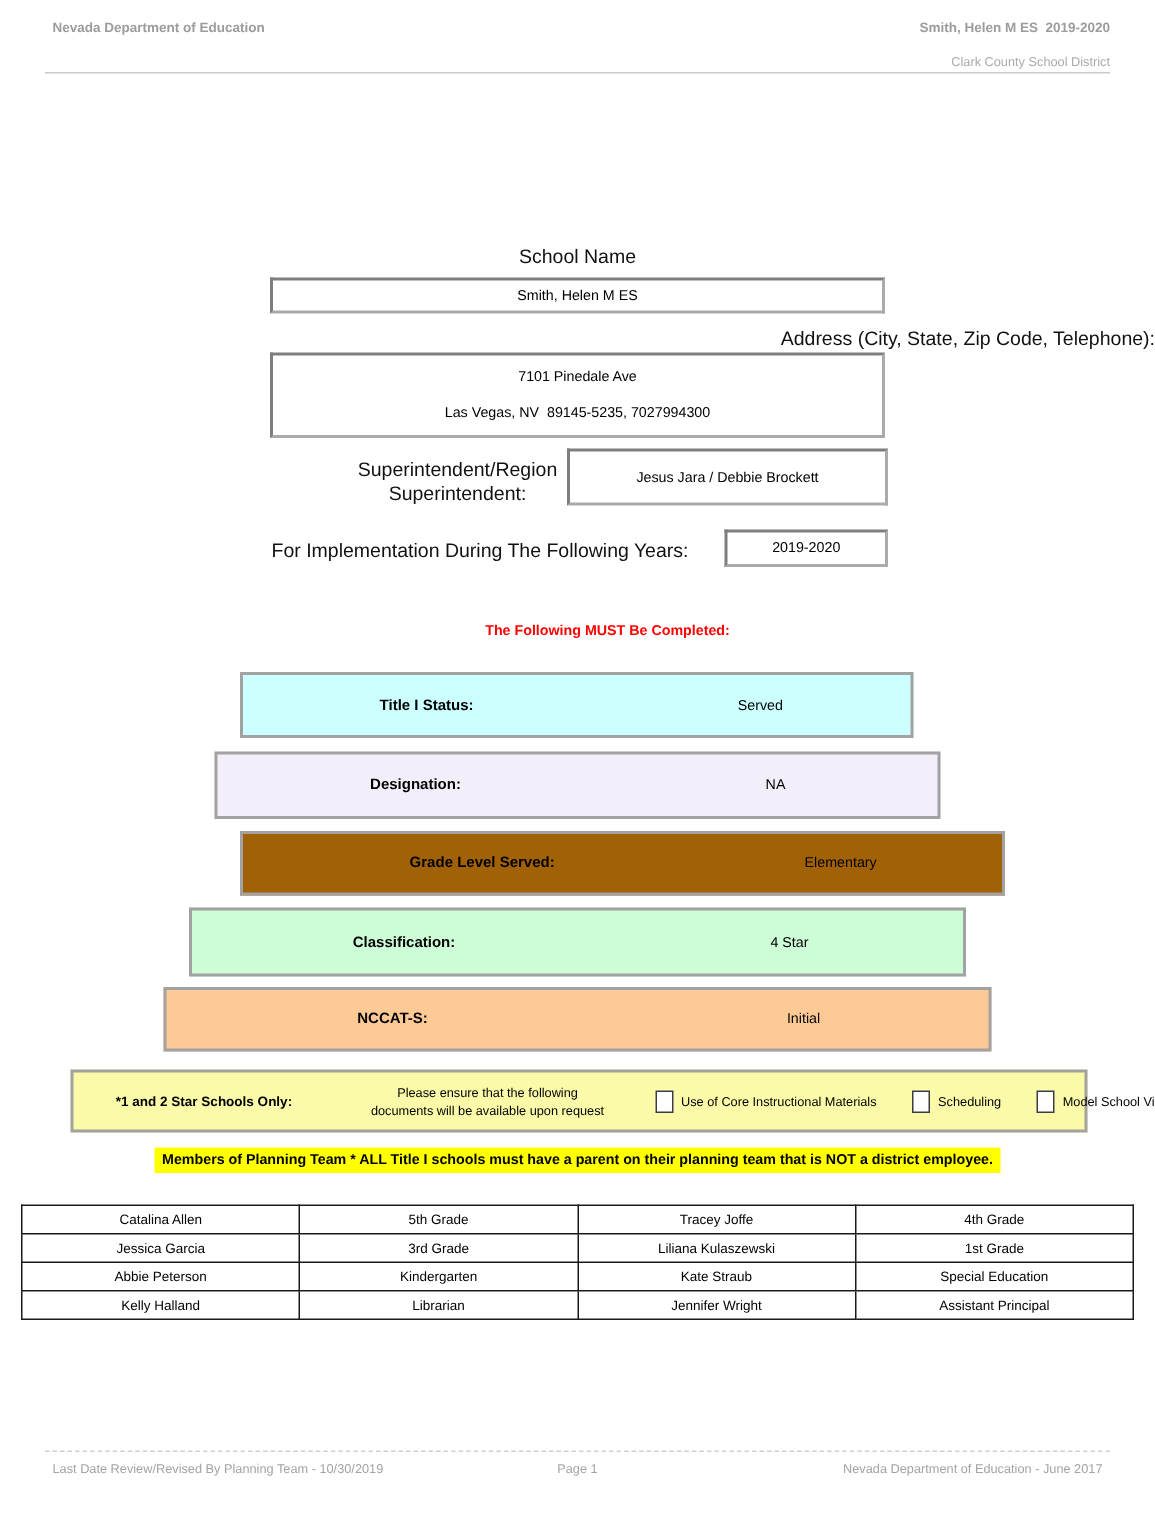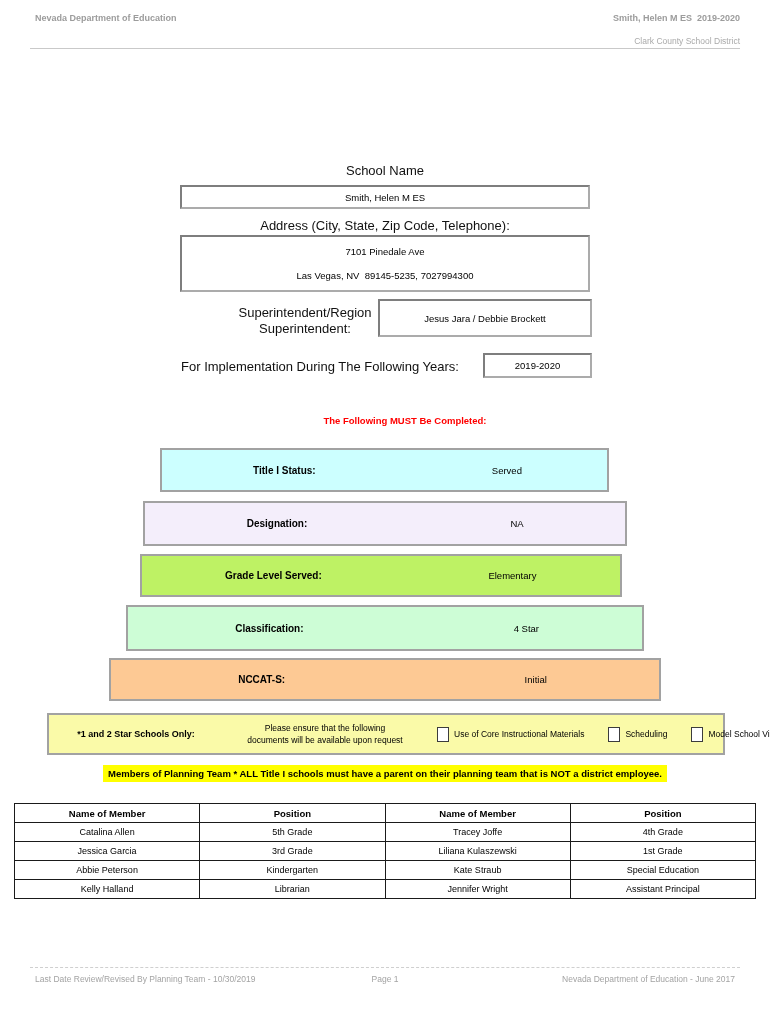--- a/index.html
+++ b/index.html
@@ -78,21 +78,21 @@
     <div class="l2">Clark County School District</div>
   </div>
   <div class="hdr-rule"></div>
 
 
   <div class="form-label" style="left:0;right:0;top:163px;">School Name</div>
   <div class="inbox" style="left:180px;top:185px;width:406px;height:20px;">
     <div class="line">Smith, Helen M ES</div>
   </div>
 
-  <div class="form-label" style="left:0;right:0;top:218px;">Address (City, State, Zip Code, Telephone):</div>
+  <div class="form-label" style="left:0;right:0;top:218px;text-align:right;">Address (City, State, Zip Code, Telephone):</div>
   <div class="inbox addr-box" style="left:180px;top:235px;width:406px;height:53px;">
     <div class="line">7101 Pinedale Ave</div>
     <div class="line">Las Vegas, NV  89145-5235, 7027994300</div>
   </div>
 
   <div class="form-label" style="left:220px;top:305px;width:170px;">
     <div>Superintendent/Region</div>
     <div>Superintendent:</div>
   </div>
   <div class="inbox" style="left:378px;top:299px;width:210px;height:34px;">
@@ -107,21 +107,21 @@
   <div class="red-notice">The Following MUST Be Completed:</div>
 
   <div class="status-row" style="left: 143px; top: 501px; width: 480px; height: 41px; background: rgb(244, 238, 251);">
     <span class="status-label">Designation:</span>
     <span class="status-value">NA</span>
   </div>
   <div class="status-row" style="left: 160px; top: 448px; width: 445px; height: 40px; background: rgb(204, 255, 255);">
     <span class="status-label">Title I Status:</span>
     <span class="status-value">Served</span>
   </div>
-  <div class="status-row" style="left: 140px; top: 554px; width: 478px; height: 39px; background: #bef264;">
+  <div class="status-row" style="left: 160px; top: 554px; width: 478px; height: 39px; background: #a16207; padding-left: 28px;">
     <span class="status-label">Grade Level Served:</span>
     <span class="status-value">Elementary</span>
   </div>
   <div class="status-row" style="left: 126px; top: 605px; width: 514px; height: 42px; background: rgb(205, 253, 214);">
     <span class="status-label">Classification:</span>
     <span class="status-value">4 Star</span>
   </div>
   <div class="status-row" style="left: 109px; top: 658px; width: 548px; height: 39px; background: rgb(253, 201, 148);">
     <span class="status-label">NCCAT-S:</span>
     <span class="status-value">Initial</span>
@@ -146,26 +146,20 @@
       <span>Model School Visits</span>
     </div>
   </div>
 
   <div class="hl-wrap">
     <span class="hl">Members of Planning Team * ALL Title I schools must have a parent on their planning team that is NOT a district employee.</span>
   </div>
 
   <table class="members">
     <tbody>
-        <tr>
-      <th>Name of Member</th>
-      <th>Position</th>
-      <th>Name of Member</th>
-      <th>Position</th>
-    </tr>
     <tr>
       <td>Catalina Allen</td>
       <td>5th Grade</td>
       <td>Tracey Joffe</td>
       <td>4th Grade</td>
     </tr>
     <tr>
       <td>Jessica Garcia</td>
       <td>3rd Grade</td>
       <td>Liliana Kulaszewski</td>

